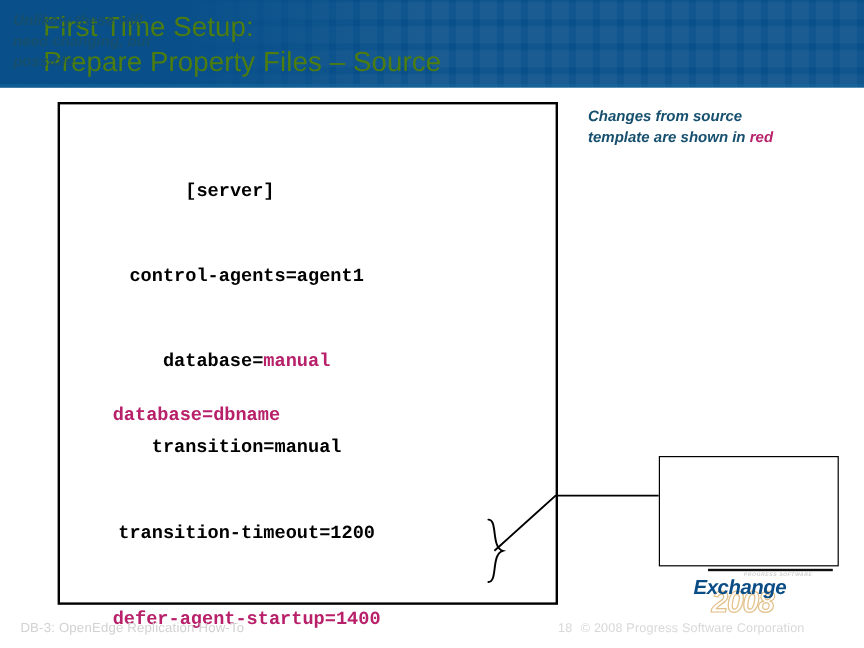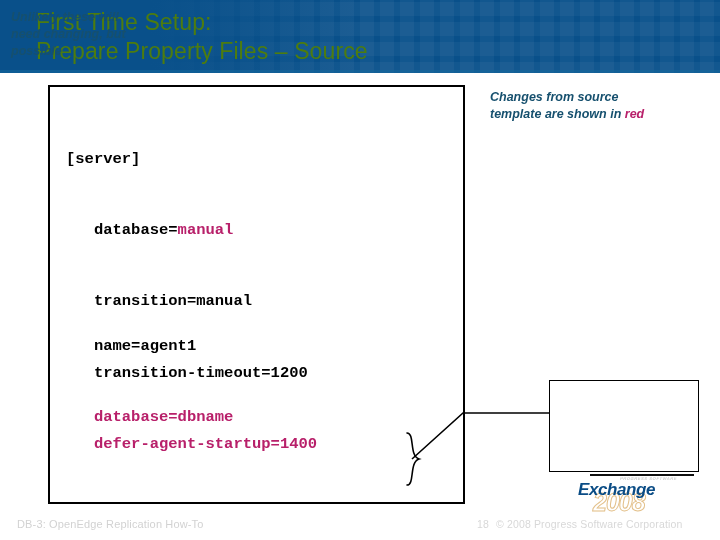--- a/index.html
+++ b/index.html
@@ -62,20 +62,21 @@
 
   
   #code-box {
     position: absolute;
     left: 48px; top: 85px;
     width: 417px;
     height: 419px;
     border: 2px solid #000000;
     background: #ffffff;
     box-sizing: border-box;
+    text-align: center;
   }
   .code-block {
     position: absolute;
     left: 16px;
     font-family: "Liberation Mono", "DejaVu Sans Mono", monospace;
     font-size: 15.5px;
     line-height: 23.8px;
     font-weight: bold;
     color: #000000;
     white-space: pre;
@@ -140,21 +141,21 @@
   #footer-left {
     position: absolute;
     left: 17px; top: 518px;
     color: #d2d2d2;
     font-size: 11px;
     font-weight: normal;
     letter-spacing: 0.15px;
   }
   #footer-right {
     position: absolute;
-    left: 477px; top: 518px;
+    left: 465px; top: 518px;
     color: #d8d8d8;
     font-size: 10.5px;
     letter-spacing: 0.15px;
     white-space: nowrap;
   }
   #footer-page {
     margin-right: 7px;
   }
 
   
@@ -208,29 +209,29 @@
   <div id="header-fade"></div>
   <div id="header-bottom-edge"></div>
 </div>
 <div id="title">First Time Setup:
 Prepare Property Files – Source</div>
 
 <div id="code-box">
 
   <div class="code-block" id="code-block-1">
     <span class="code-line">[server]</span>
+    <span class="code-line indent">control-agents=agent1</span>
     <span class="code-line indent"><span>database=</span><span class="red">manual</span></span>
     <span class="code-line indent">transition=manual</span>
     <span class="code-line indent">transition-timeout=1200</span>
     <span class="code-line indent red">defer-agent-startup=1400</span>
     
   </div>
 
   <div class="code-block" id="code-block-2">
-    <span class="code-line indent">name=agent1</span>
     <span class="code-line indent red">database=dbname</span>
     
     
     
     
     
   </div>
 
 </div>
 

